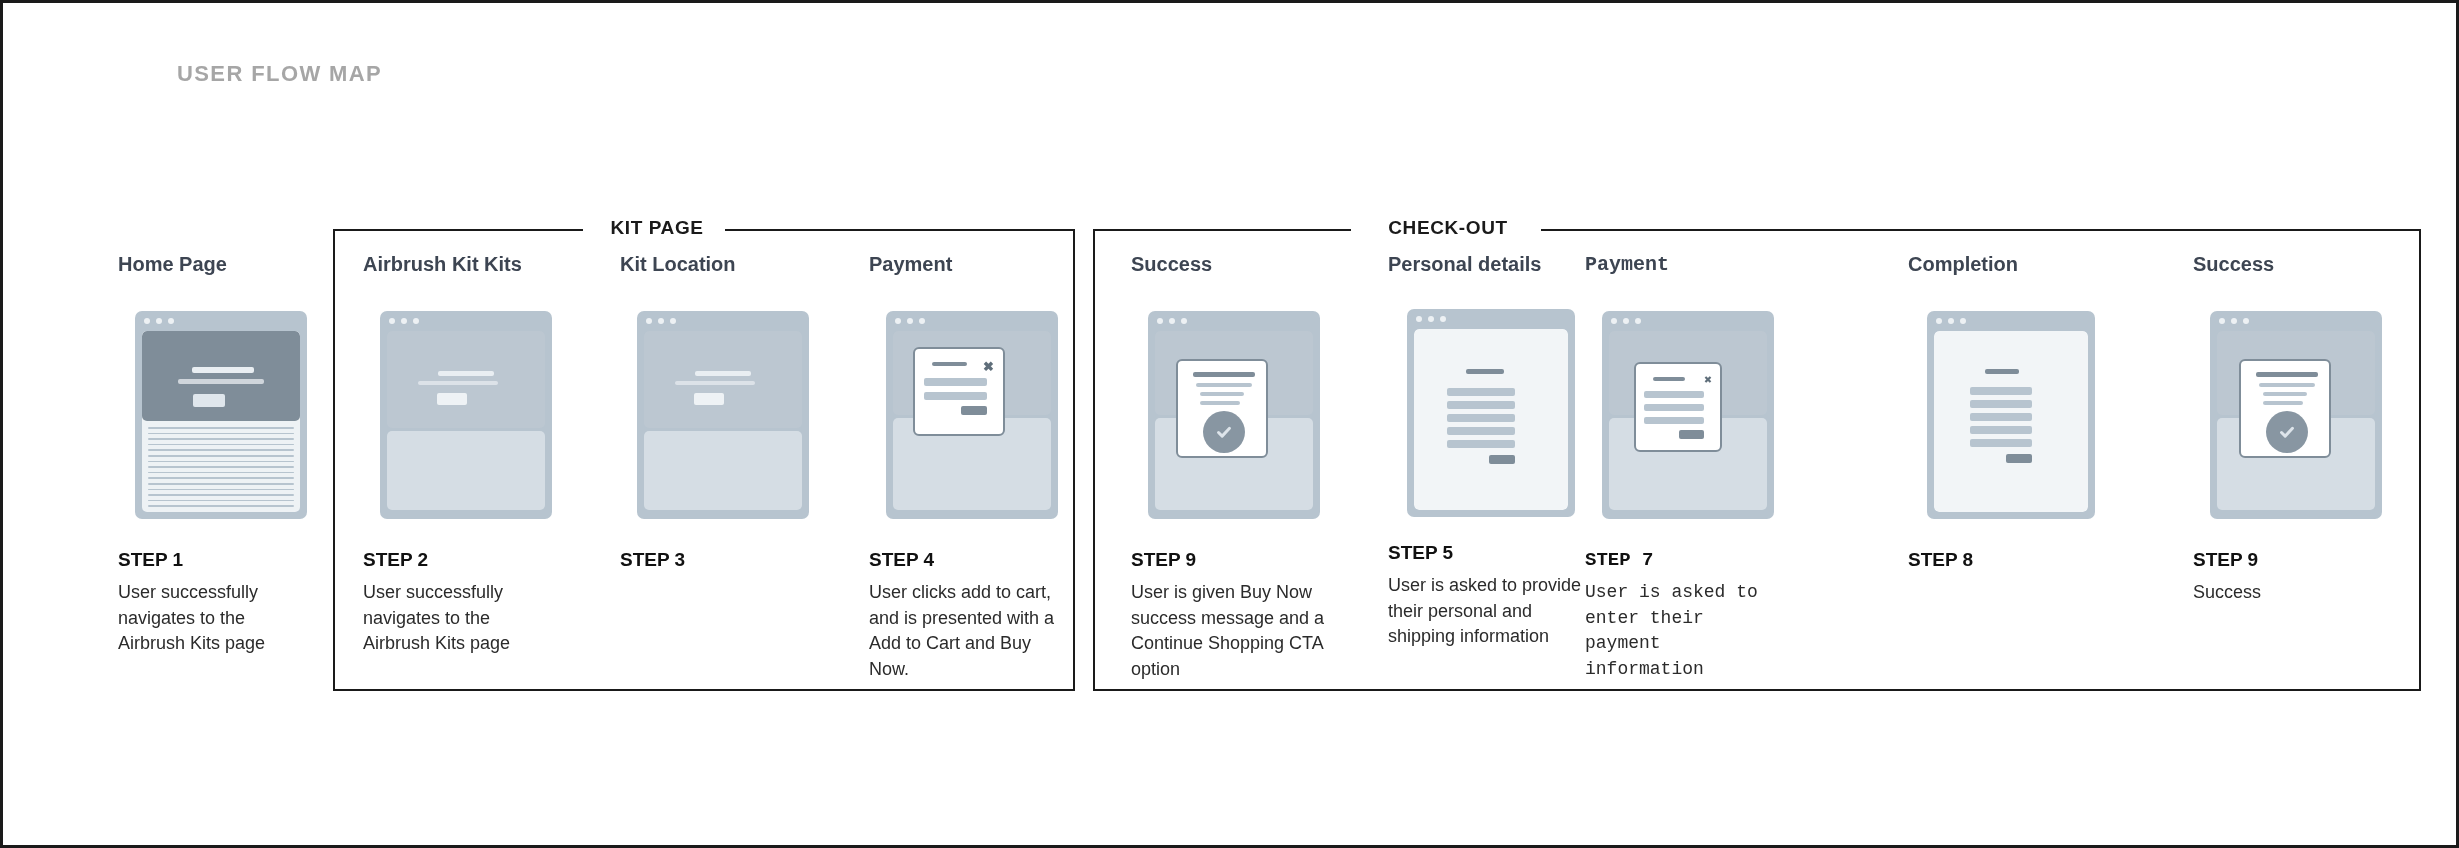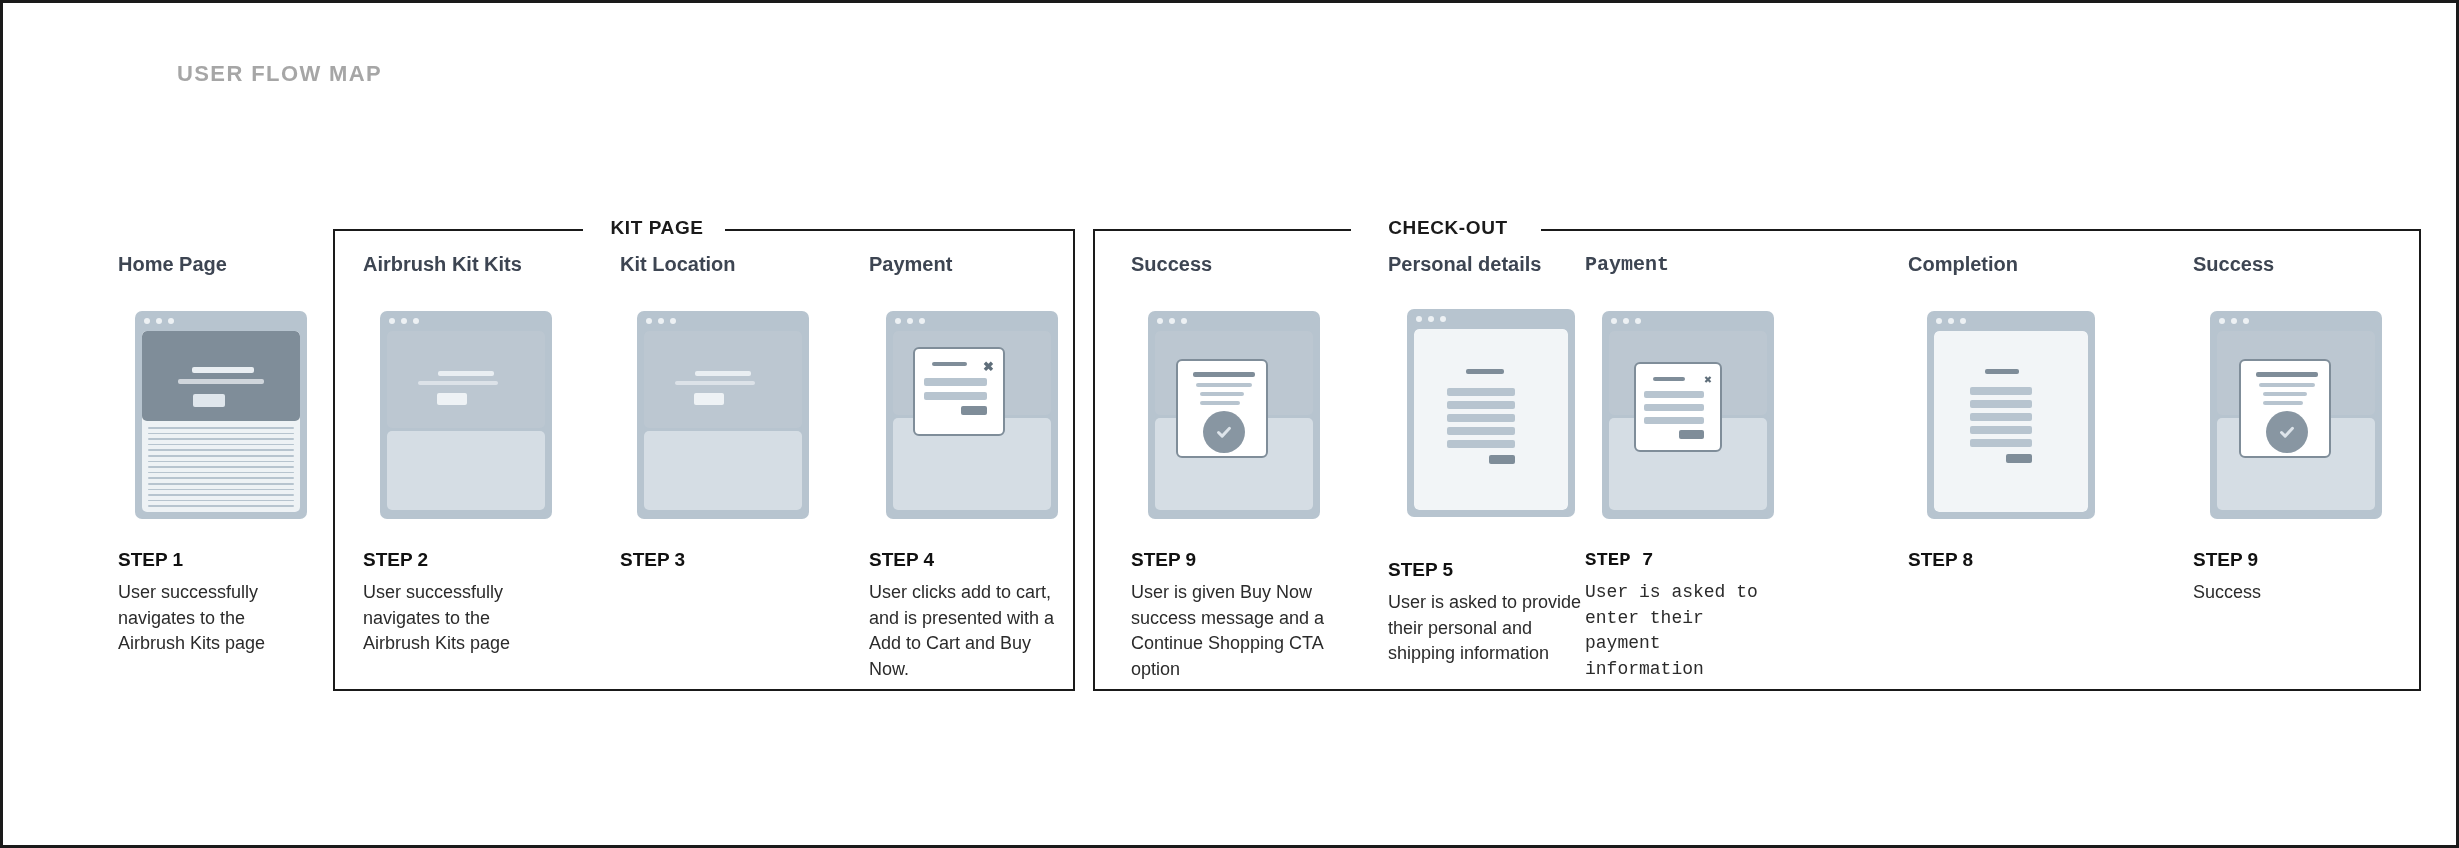--- a/index.html
+++ b/index.html
@@ -353,21 +353,21 @@
           <div class="bar dark" style="width:38px;height:5px;position:absolute;left:52px;top:40px;"></div>
           <div class="bar blue" style="width:68px;height:8px;position:absolute;left:33px;top:59px;"></div>
           <div class="bar blue" style="width:68px;height:8px;position:absolute;left:33px;top:72px;"></div>
           <div class="bar blue" style="width:68px;height:8px;position:absolute;left:33px;top:85px;"></div>
           <div class="bar blue" style="width:68px;height:8px;position:absolute;left:33px;top:98px;"></div>
           <div class="bar blue" style="width:68px;height:8px;position:absolute;left:33px;top:111px;"></div>
           <div class="bar dark" style="width:26px;height:9px;position:absolute;left:75px;top:126px;"></div>
         </div>
       </div>
     </div>
-    <div class="step" style="margin-top:42px;">
+    <div class="step" style="margin-top:25px;">
       <div class="step-label">STEP 5</div>
       <div class="step-desc">User is asked to provide their personal and shipping information</div>
     </div>
   </div>
 
   <div class="col" style="left:1582px;font-family:Liberation Mono, monospace;">
     <div class="col-title">Payment</div>
     <div class="wf">
       <div class="wf-bar">
         <div class="dots">

